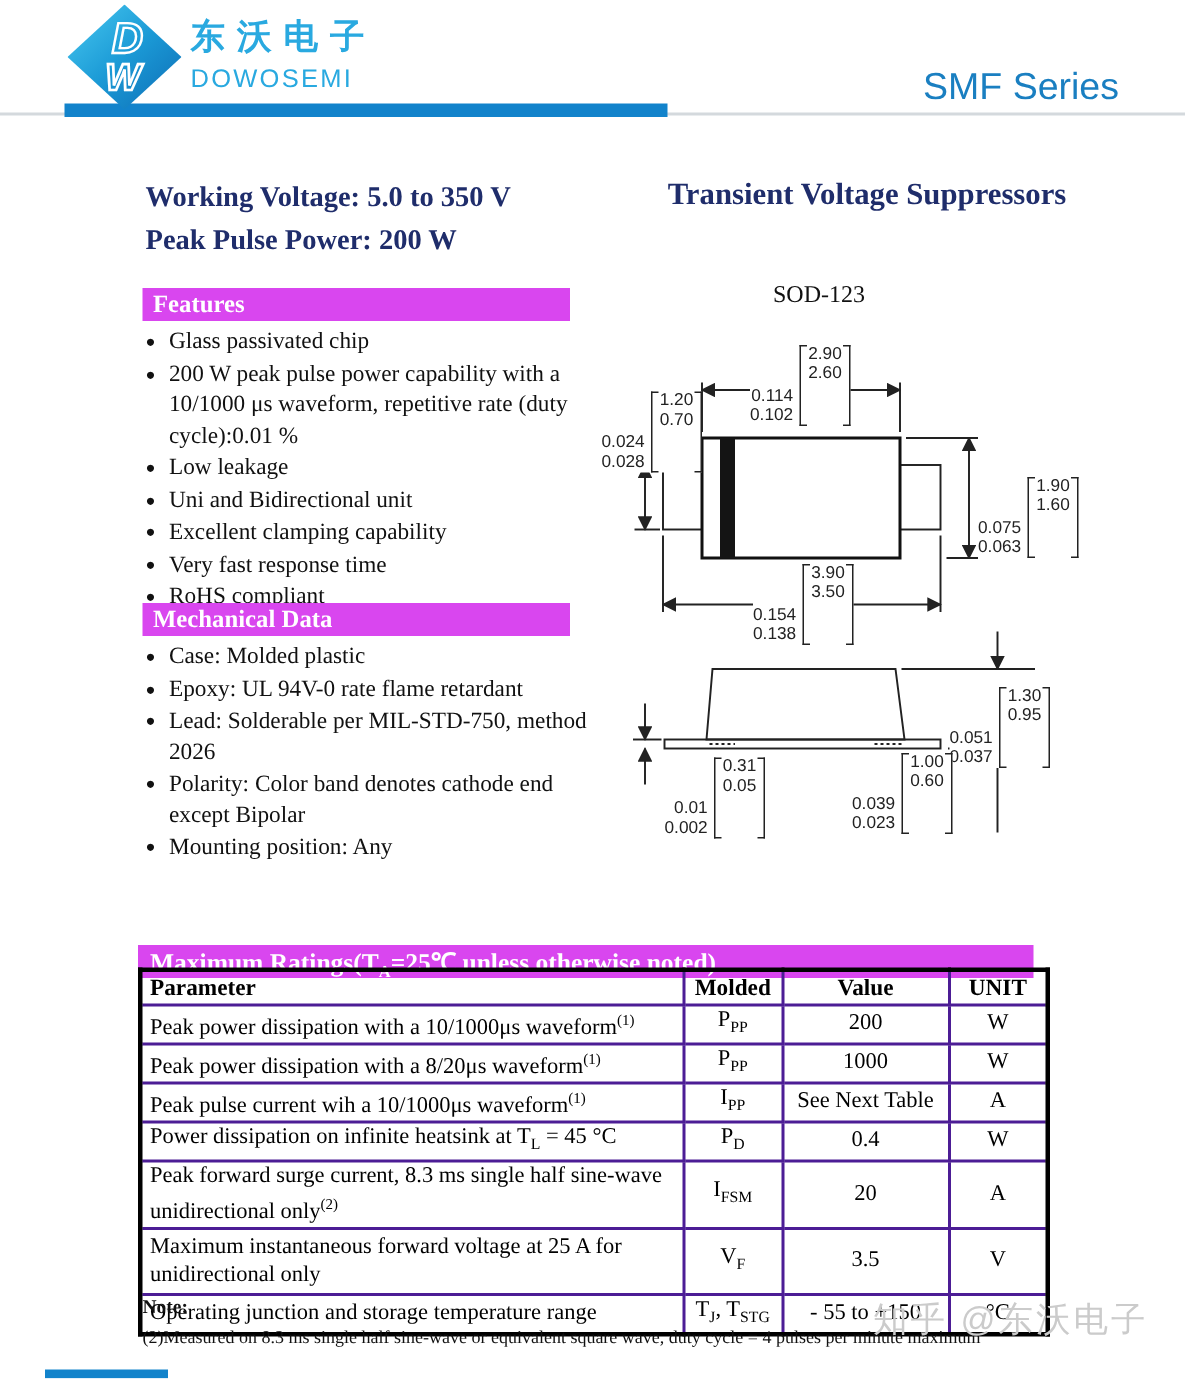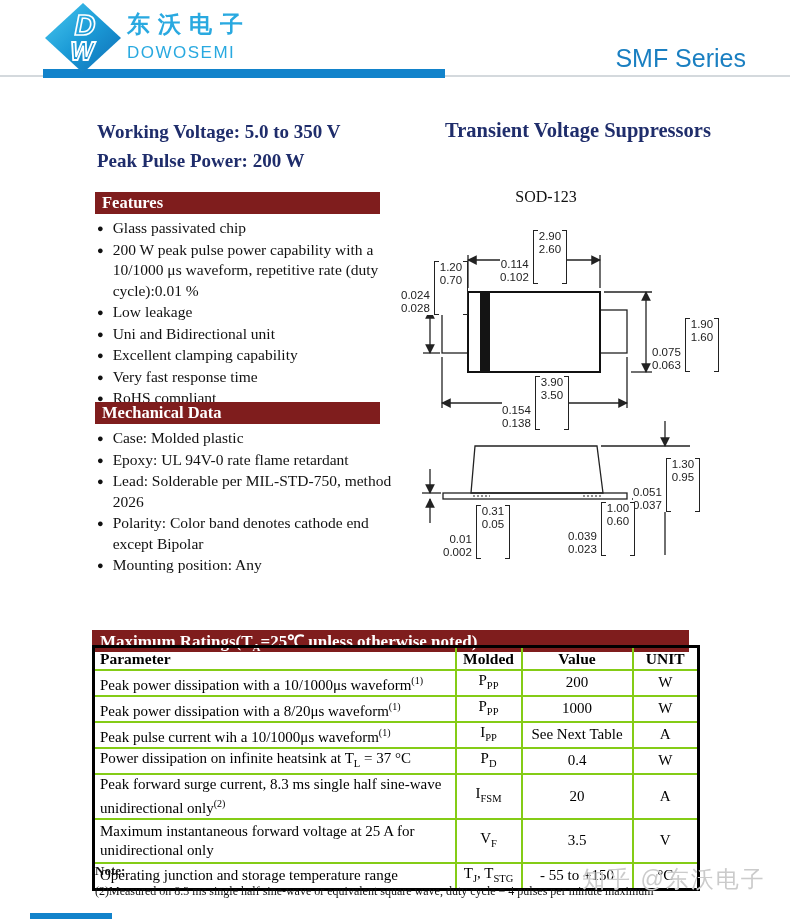--- a/index.html
+++ b/index.html
@@ -15,21 +15,21 @@
   .company-cn { font-size:23px; font-weight:600; letter-spacing:8px; color:#29a9e0; }
   .company-en { font-size:17px; font-weight:500; letter-spacing:1.5px; color:#29a9e0; margin-top:3px; }
   .series { position:absolute; right:44px; top:44px; font-family:"Liberation Sans", sans-serif;
             font-size:25px; color:#1a7fc1; }
   .header-grayline { position:absolute; left:0; top:75px; width:790px; height:2px; background:#d4d9dd; }
   .header-bluebar { position:absolute; left:43px; top:69px; width:402px; height:9px; background:#1283cb; }
 
   
   .intro { position:absolute; left:97px; top:117px; font-size:19px; font-weight:bold;
            color:#1f2d6b; line-height:29px; }
-  .sec-bar { position:absolute; height:22px; background:#7f1d1d; color:#fff; font-weight:bold;
+  .sec-bar { position:absolute; height:22px; background:#d946ef; color:#fff; font-weight:bold;
              font-size:16.5px; line-height:22px; padding-left:7px; }
   .bar-features { left:95px; top:192px; width:285px; }
   .bar-mech { left:95px; top:402px; width:285px; }
   .bullet-list { position:absolute; font-size:15.5px; line-height:20.5px; color:#111; }
   .list-features { left:97px; top:217px; width:298px; }
   .list-mech { left:97px; top:427px; width:302px; }
   .bullet-item { display:flex; gap:9px; margin:1px 0; }
   .bullet-dot { flex:0 0 auto; font-size:11px; line-height:20.5px; }
 
   
@@ -48,21 +48,21 @@
   .dim .mm::before, .dim .mm::after { content:""; position:absolute; top:0; bottom:0; width:4px;
          border-top:1.5px solid #222; border-bottom:1.5px solid #222; }
   .dim .mm::before { left:0; border-left:1.5px solid #222; }
   .dim .mm::after { right:0; border-right:1.5px solid #222; }
 
   
   .bar-ratings { left:92px; top:630px; width:597px; height:22px; font-size:17px; line-height:24px; padding-left:8px; }
   .bar-ratings sub { font-size:11px; }
   .ratings-table { position:absolute; left:92px; top:645px; width:605px; border-collapse:collapse;
                    font-size:15px; color:#000; border:3px solid #000; table-layout:fixed; }
-  .ratings-table td, .ratings-table th { border:2px solid #84cc16; padding:0 5px; line-height:19px; }
+  .ratings-table td, .ratings-table th { border:2px solid #4c1d95; padding:0 5px; line-height:19px; }
   .ratings-table th { text-align:left; font-size:15.5px; }
   .ratings-table th.c, .ratings-table td.c { text-align:center; }
   .ratings-table sup { font-size:10px; }
   .ratings-table sub { font-size:10.5px; }
   .rh-hdr { height:23px; } .rh-s { height:22px; } .rh-d { height:44px; } .rh-l { height:23px; }
 
   
   .notes { position:absolute; left:95px; top:863px; font-size:12px; color:#111; width:600px; }
   .notes .note-label { font-size:13px; font-weight:bold; }
   .notes .note-line { margin-top:5px; }
@@ -318,21 +318,21 @@
       <td class="c">1000</td>
       <td class="c">W</td>
     </tr>
     <tr class="rh-s">
       <td><span>Peak pulse current wih a 10/1000μs waveform</span><sup>(1)</sup></td>
       <td class="c"><span>I</span><sub>PP</sub></td>
       <td class="c">See Next Table</td>
       <td class="c">A</td>
     </tr>
     <tr class="rh-s">
-      <td><span>Power dissipation on infinite heatsink at T</span><sub>L</sub><span> = 37 °C</span></td>
+      <td><span>Power dissipation on infinite heatsink at T</span><sub>L</sub><span> = 45 °C</span></td>
       <td class="c"><span>P</span><sub>D</sub></td>
       <td class="c">0.4</td>
       <td class="c">W</td>
     </tr>
     <tr class="rh-d">
       <td><span>Peak forward surge current, 8.3 ms single half sine-wave unidirectional only</span><sup>(2)</sup></td>
       <td class="c"><span>I</span><sub>FSM</sub></td>
       <td class="c">20</td>
       <td class="c">A</td>
     </tr>

